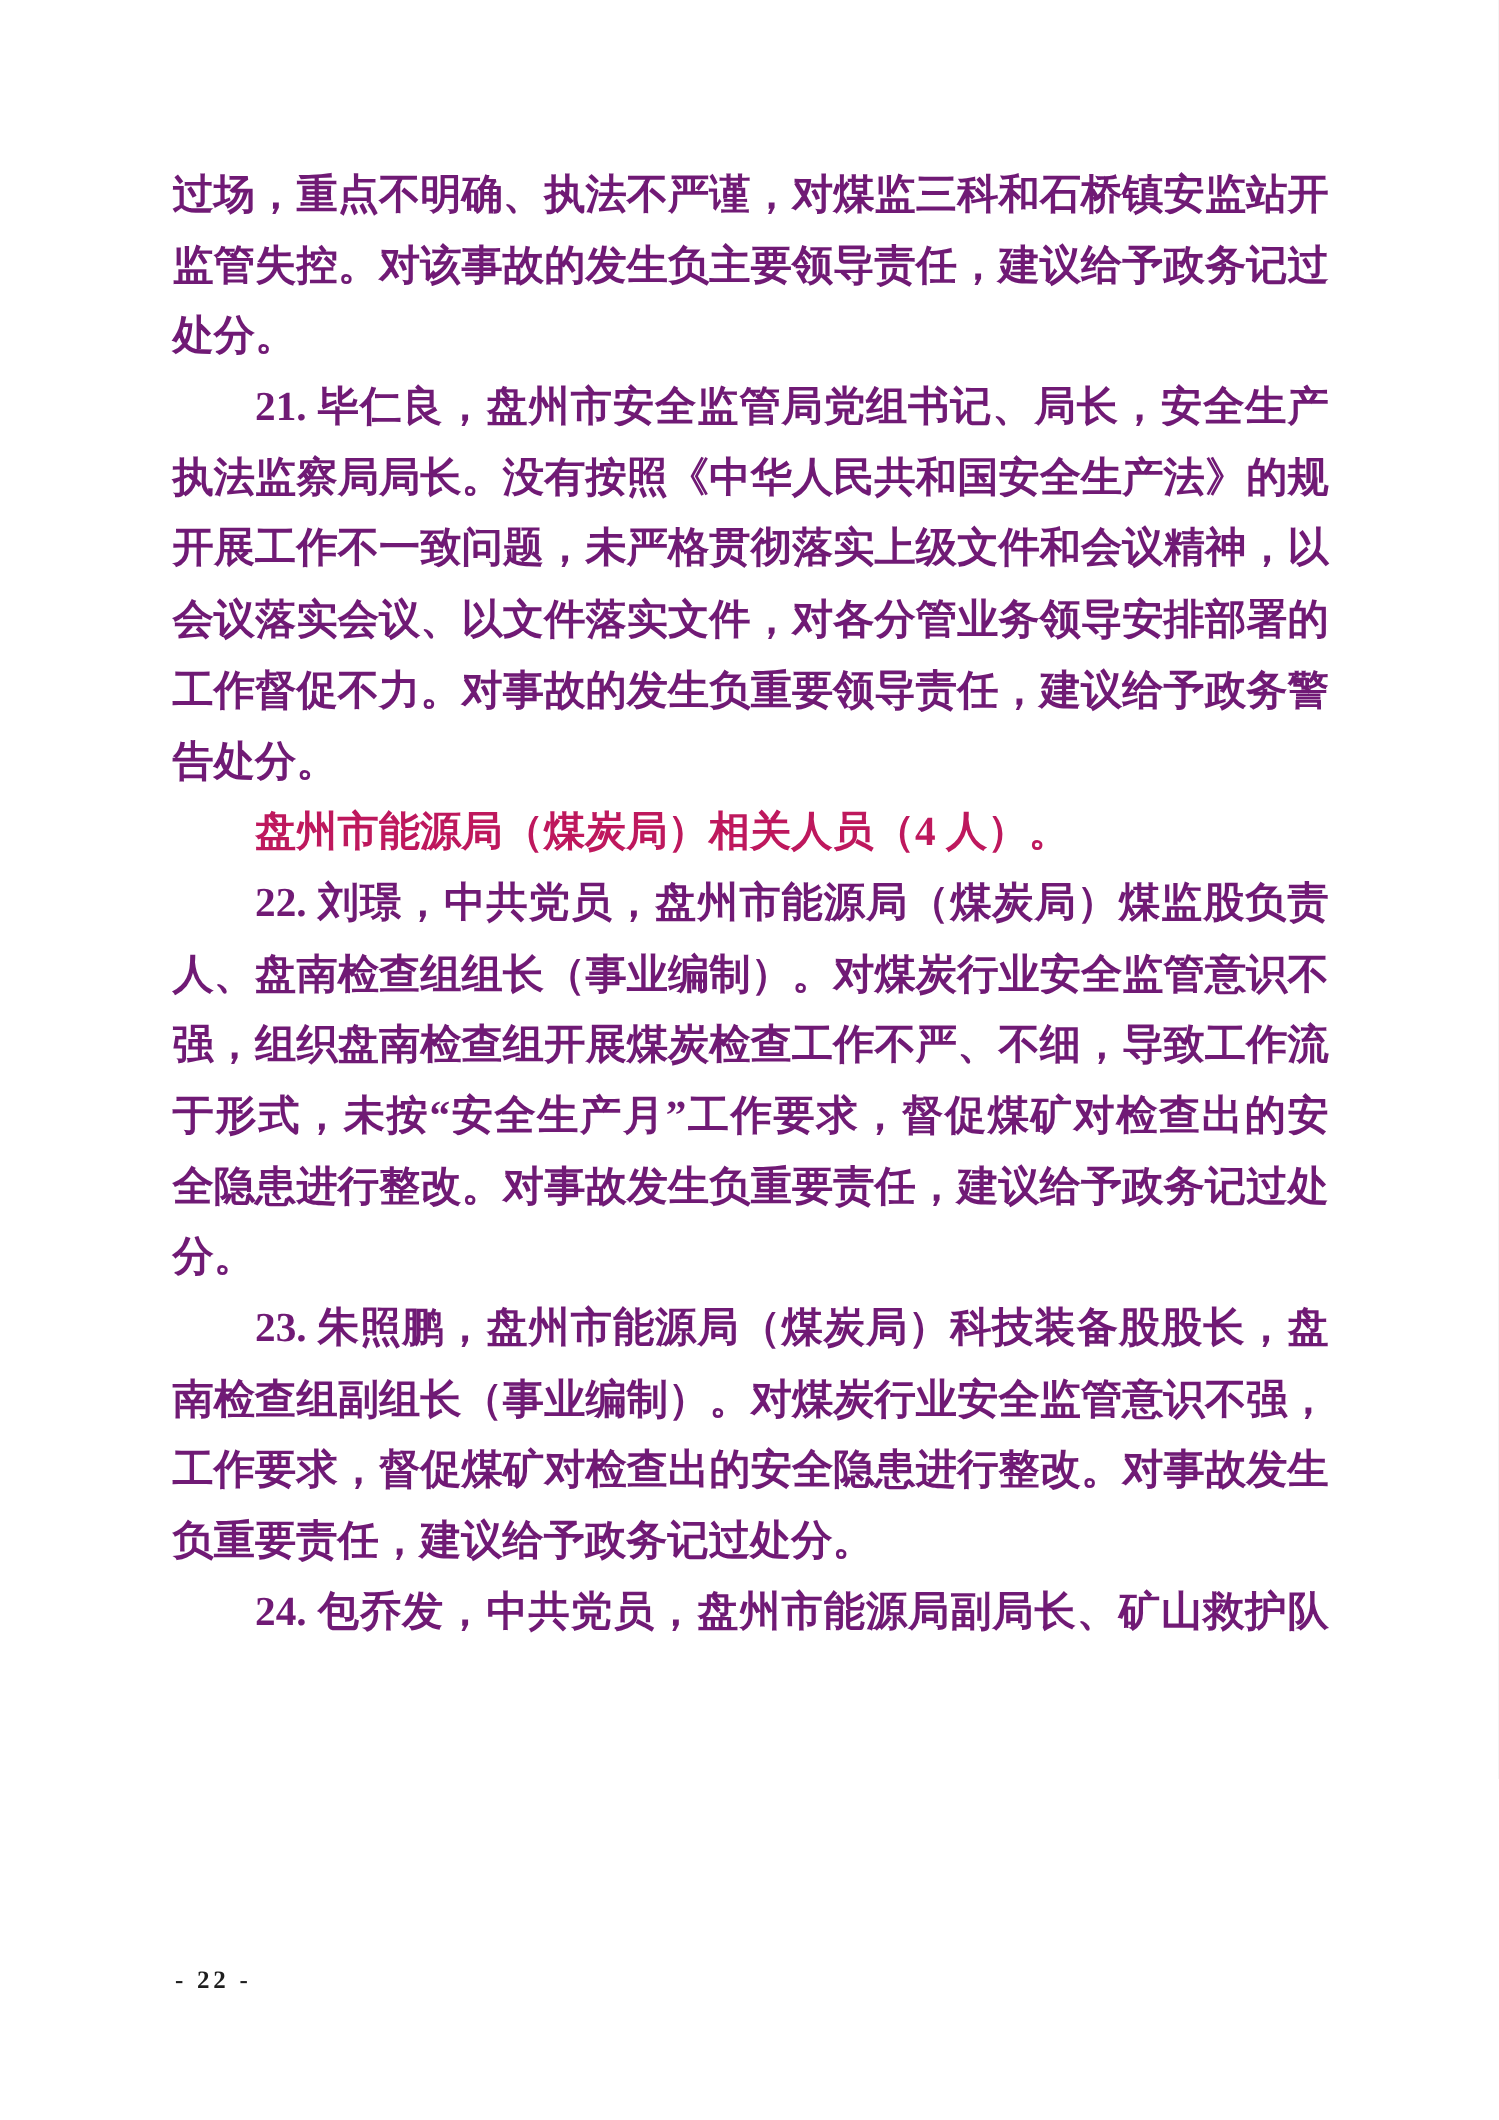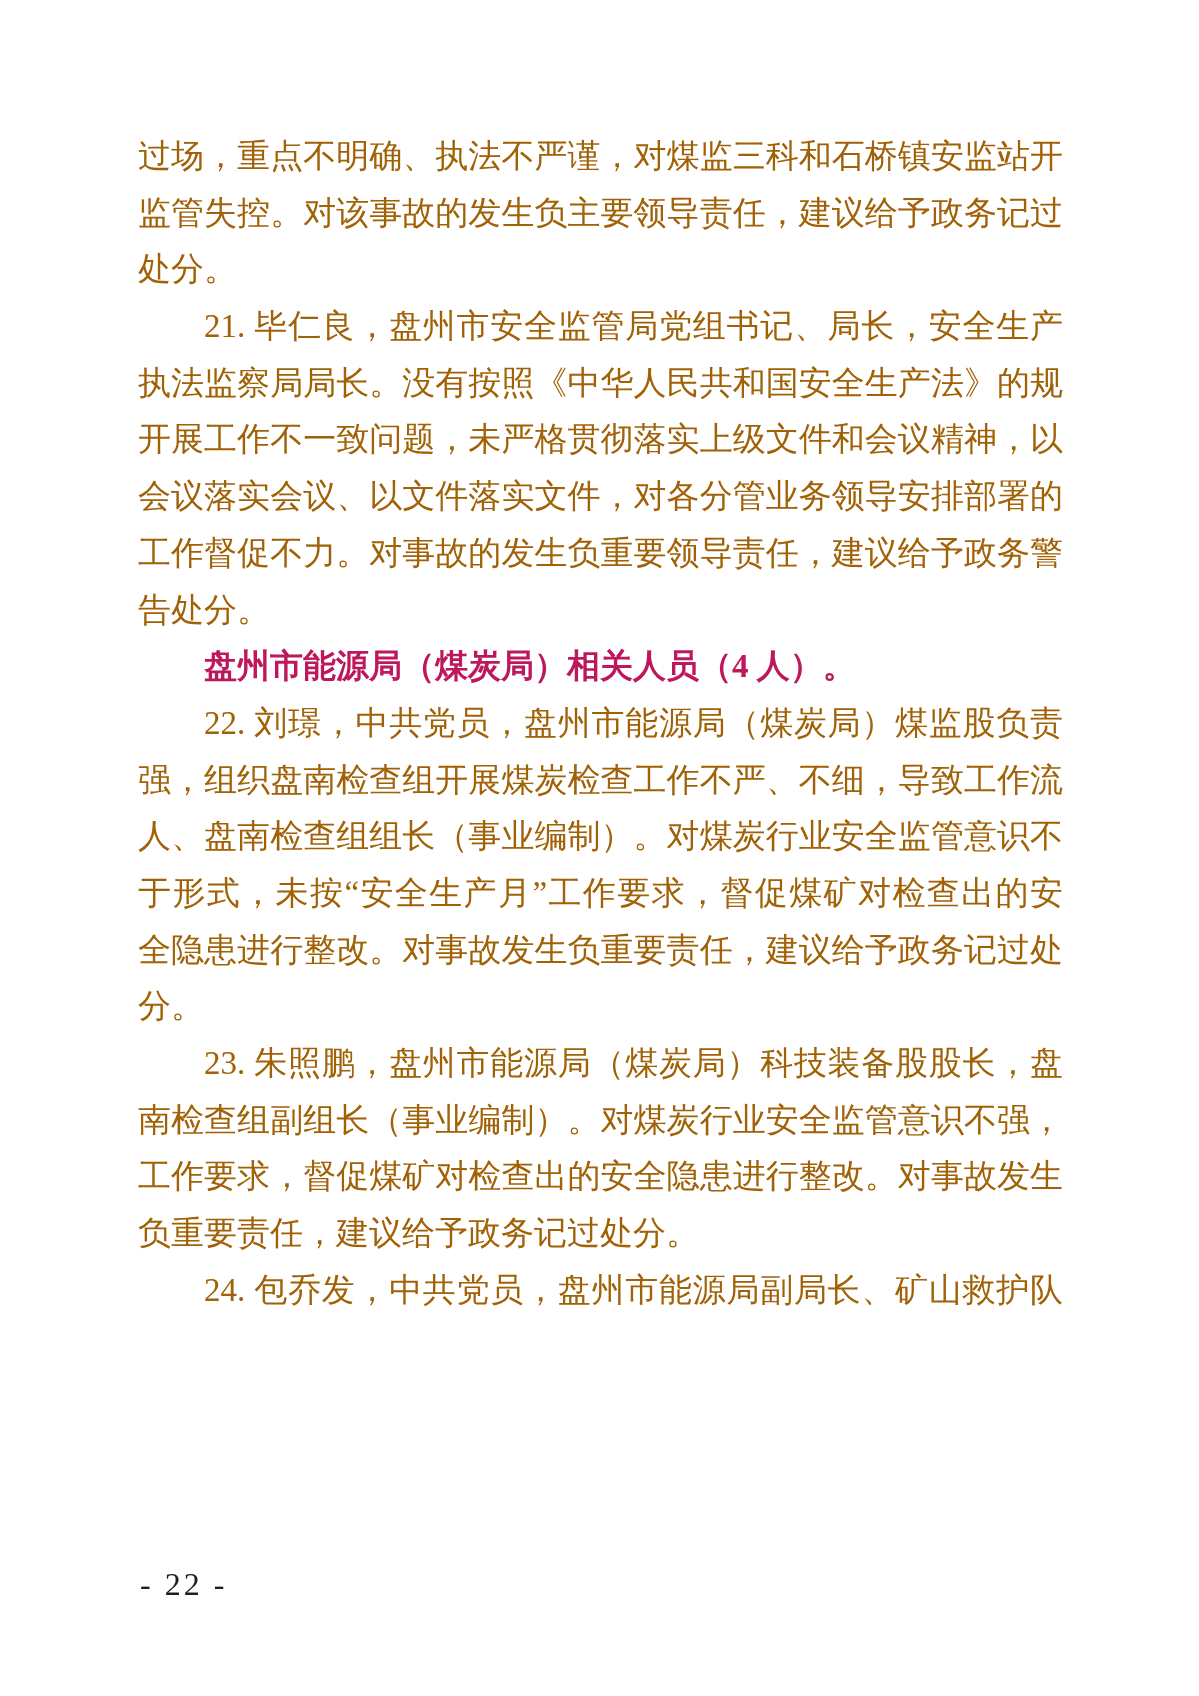--- a/index.html
+++ b/index.html
@@ -18,66 +18,68 @@
   .text-block {
     position: absolute;
     left: 138px;
     top: 128px;
     width: 925px;
   }
   .line {
     height: 56.7px;
     line-height: 56.7px;
     font-size: 33px;
-    color: #a16207;
+    color: #701a75;
     text-align: left;
     overflow: visible;
+    font-weight: bold;
   }
   .line.justify {
     text-align: justify;
     text-align-last: justify;
   }
   .line.indent {
     padding-left: 66px;
   }
   .line.bold {
     font-weight: bold;
     color: #be185d;
   }
   .line.tight {
     letter-spacing: -1.3px;
   }
   .footer {
     position: absolute;
     left: 140px;
     top: 1566px;
-    font-size: 32px;
+    font-size: 20px;
     line-height: 36px;
     color: #1e1e1e;
     letter-spacing: 3px;
+    font-weight: bold;
   }
 </style>
 </head>
 <body>
 
 <div class="page">
   <div class="text-block">
       <div class="line justify">过场，重点不明确、执法不严谨，对煤监三科和石桥镇安监站开</div>
       <div class="line justify">监管失控。对该事故的发生负主要领导责任，建议给予政务记过</div>
       <div class="line">处分。</div>
       <div class="line indent justify">21. 毕仁良，盘州市安全监管局党组书记、局长，安全生产</div>
       <div class="line justify">执法监察局局长。没有按照《中华人民共和国安全生产法》的规</div>
       <div class="line justify">开展工作不一致问题，未严格贯彻落实上级文件和会议精神，以</div>
       <div class="line justify">会议落实会议、以文件落实文件，对各分管业务领导安排部署的</div>
       <div class="line justify">工作督促不力。对事故的发生负重要领导责任，建议给予政务警</div>
       <div class="line">告处分。</div>
       <div class="line indent bold">盘州市能源局（煤炭局）相关人员（4 人）。</div>
       <div class="line indent justify">22. 刘璟，中共党员，盘州市能源局（煤炭局）煤监股负责</div>
+      <div class="line justify">人、盘南检查组组长（事业编制）。对煤炭行业安全监管意识不</div>
       <div class="line justify">强，组织盘南检查组开展煤炭检查工作不严、不细，导致工作流</div>
-      <div class="line justify">人、盘南检查组组长（事业编制）。对煤炭行业安全监管意识不</div>
       <div class="line justify">于形式，未按“安全生产月”工作要求，督促煤矿对检查出的安</div>
       <div class="line justify">全隐患进行整改。对事故发生负重要责任，建议给予政务记过处</div>
       <div class="line">分。</div>
       <div class="line indent justify">23. 朱照鹏，盘州市能源局（煤炭局）科技装备股股长，盘</div>
       <div class="line justify">南检查组副组长（事业编制）。对煤炭行业安全监管意识不强，</div>
       <div class="line justify">工作要求，督促煤矿对检查出的安全隐患进行整改。对事故发生</div>
       <div class="line">负重要责任，建议给予政务记过处分。</div>
       <div class="line indent justify">24. 包乔发，中共党员，盘州市能源局副局长、矿山救护队</div>
     </div>
   <div class="footer">- 22 -</div>

